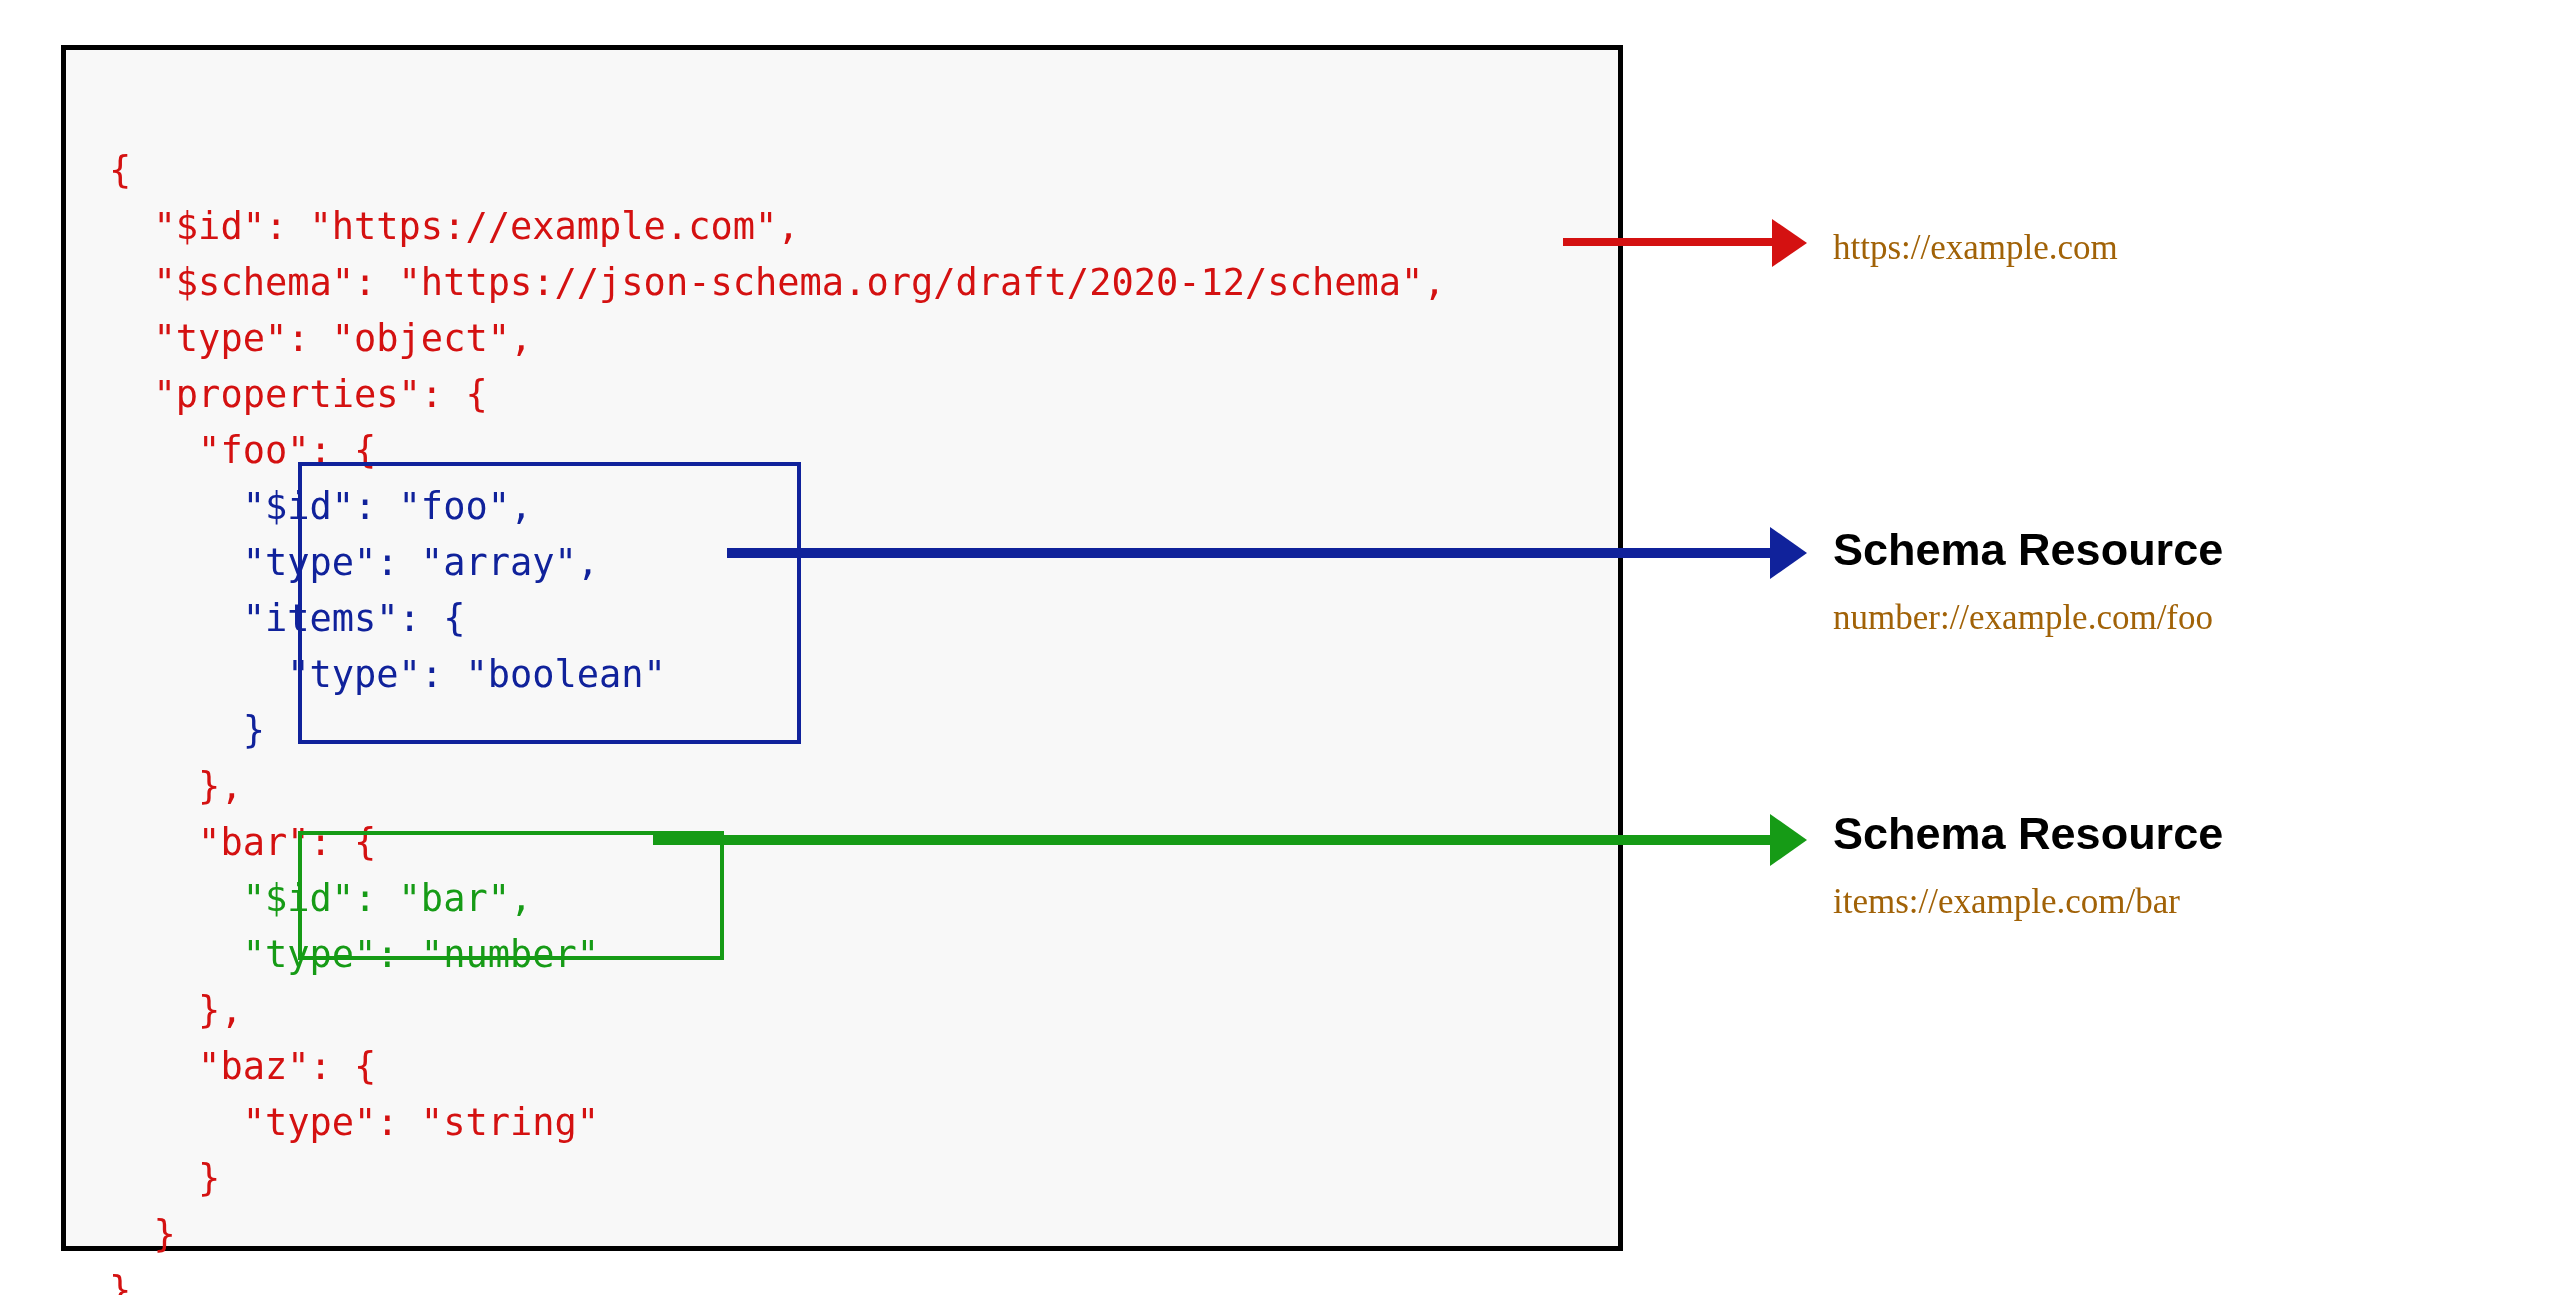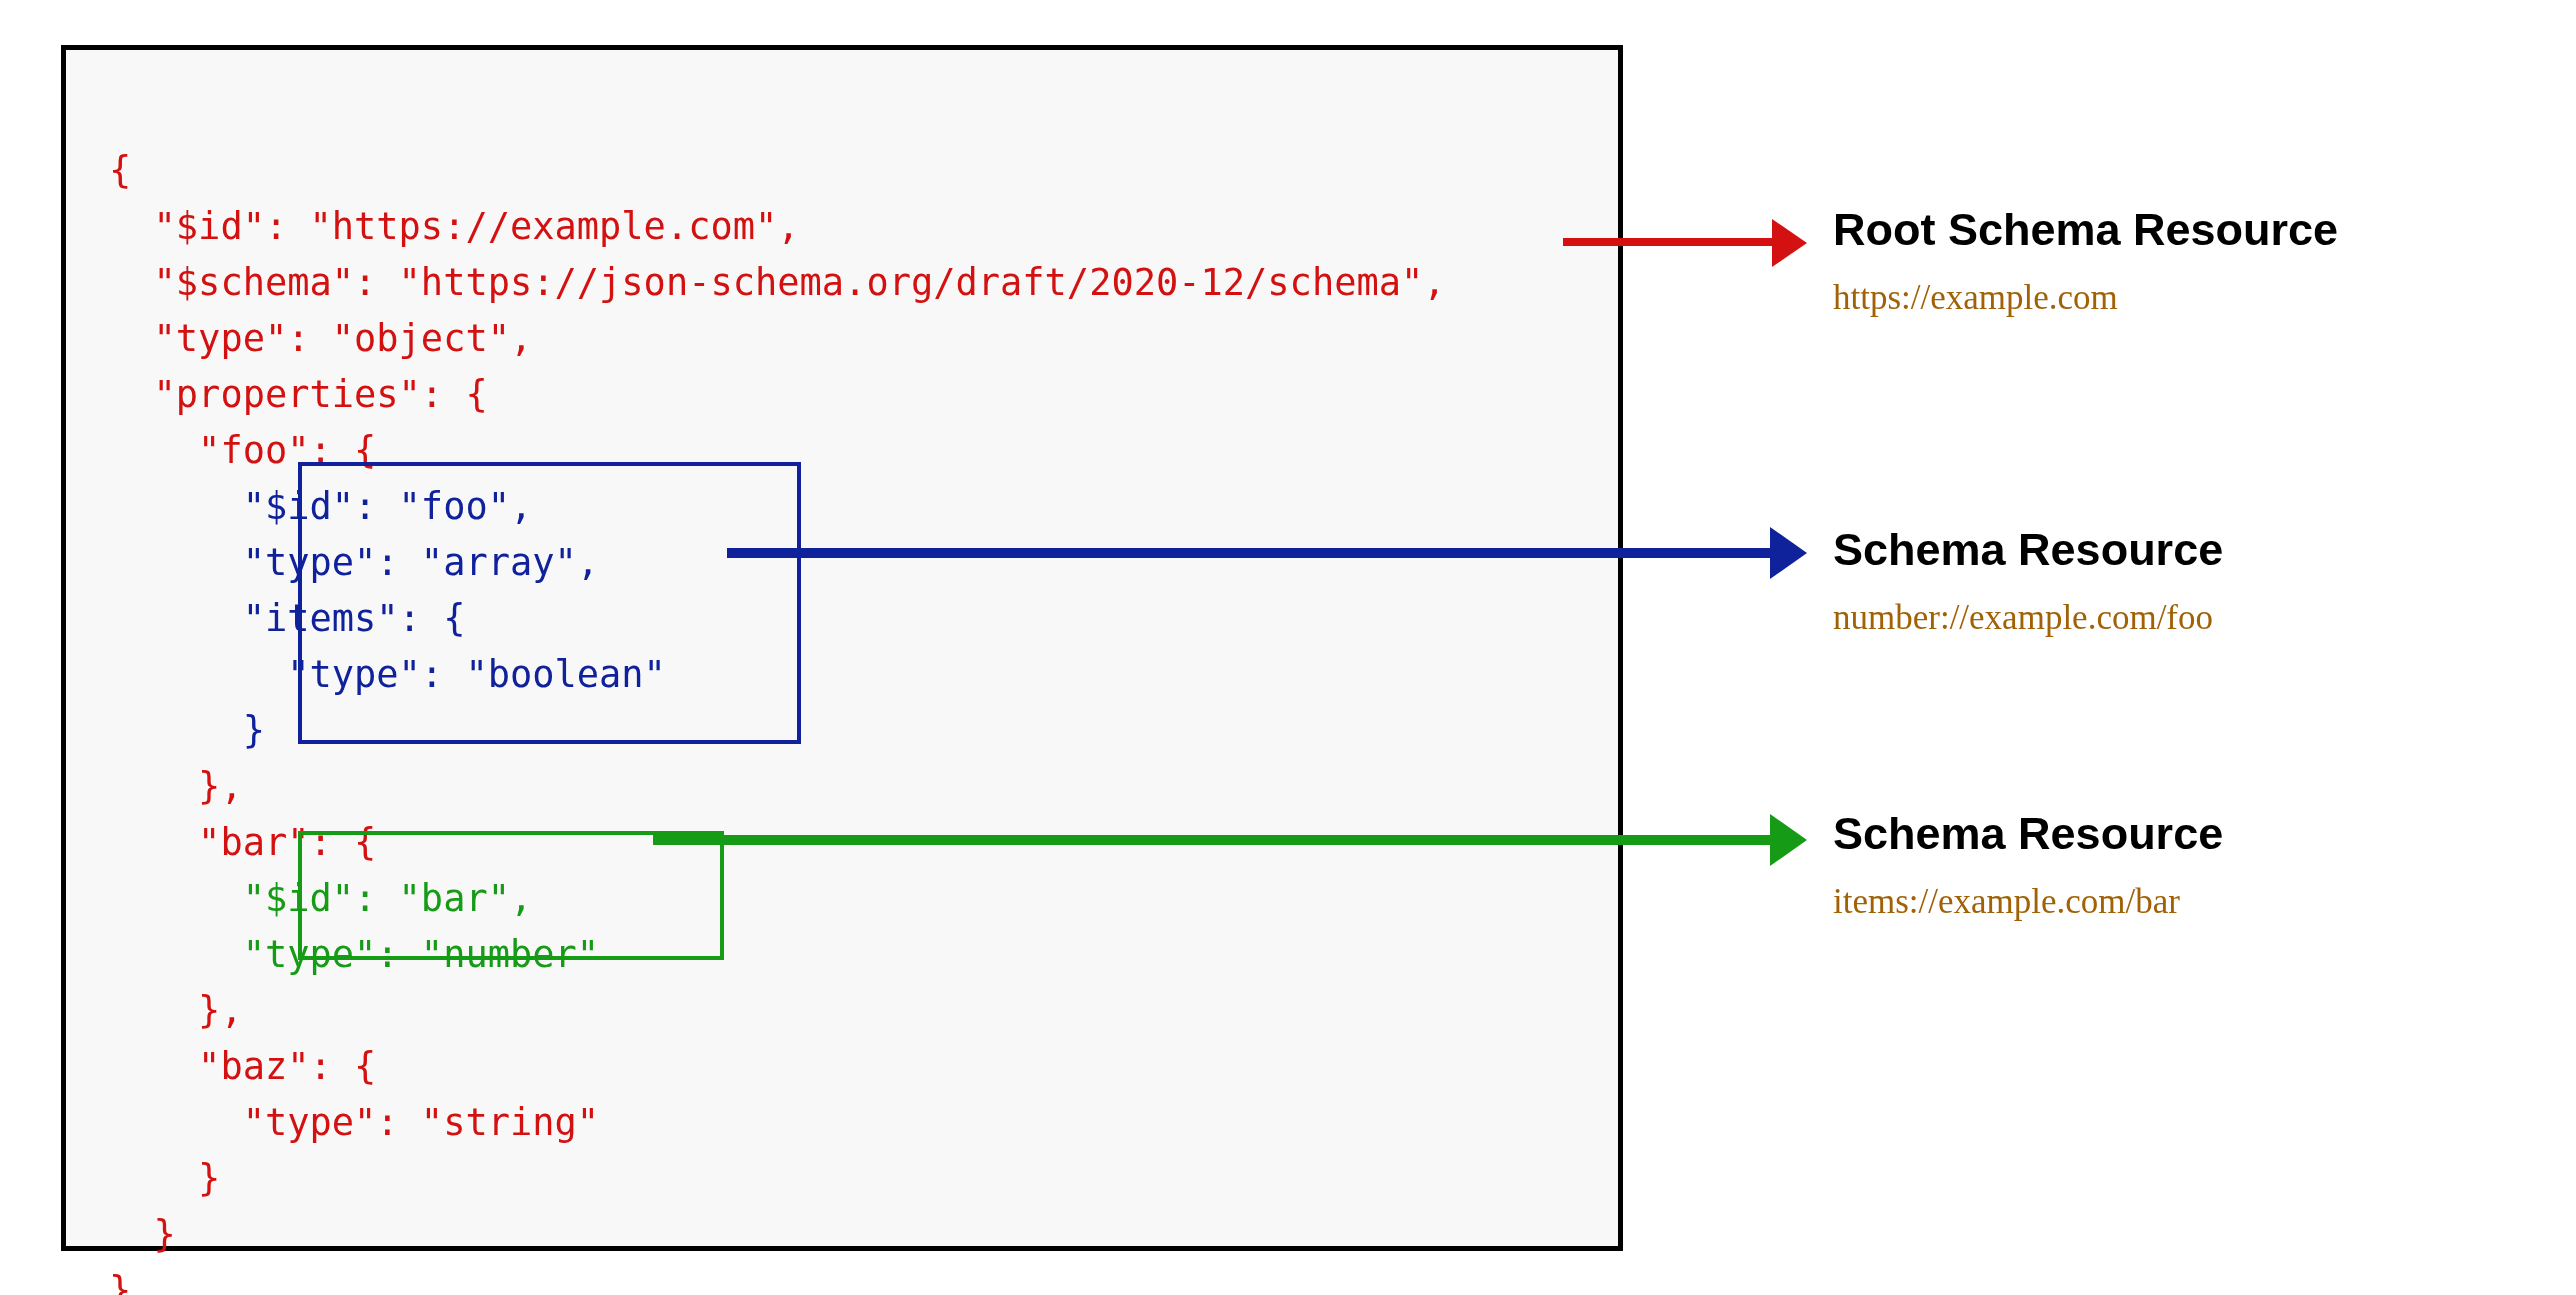--- a/index.html
+++ b/index.html
@@ -164,21 +164,20 @@
 <div class="arrow-line" id="arrow-root-line"></div>
 <div class="arrow-head" id="arrow-root-head"></div>
 
 <div class="arrow-line" id="arrow-foo-line"></div>
 <div class="arrow-head" id="arrow-foo-head"></div>
 
 <div class="arrow-line" id="arrow-bar-line"></div>
 <div class="arrow-head" id="arrow-bar-head"></div>
 
 <div class="resource" id="resource-root">
-  <div class="resource-title">Root Schema Resource</div>
   <div class="resource-url">https://example.com</div>
 </div>
 
 <div class="resource" id="resource-foo">
   <div class="resource-title">Schema Resource</div>
   <div class="resource-url">number://example.com/foo</div>
 </div>
 
 <div class="resource" id="resource-bar">
   <div class="resource-title">Schema Resource</div>

